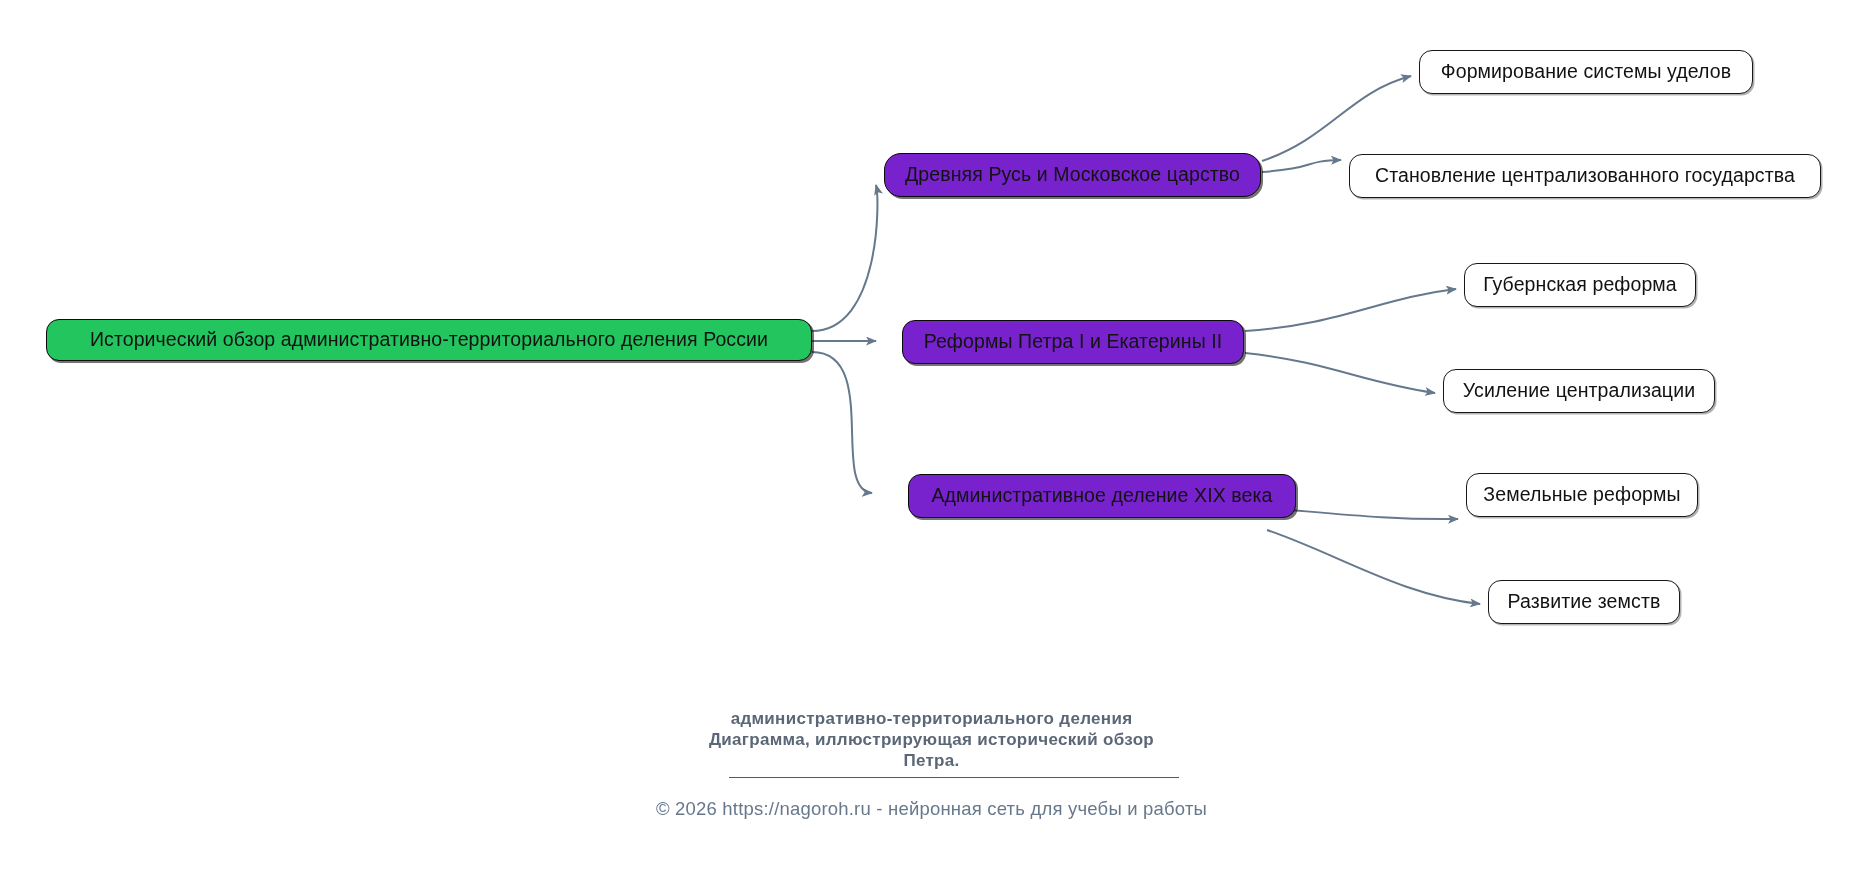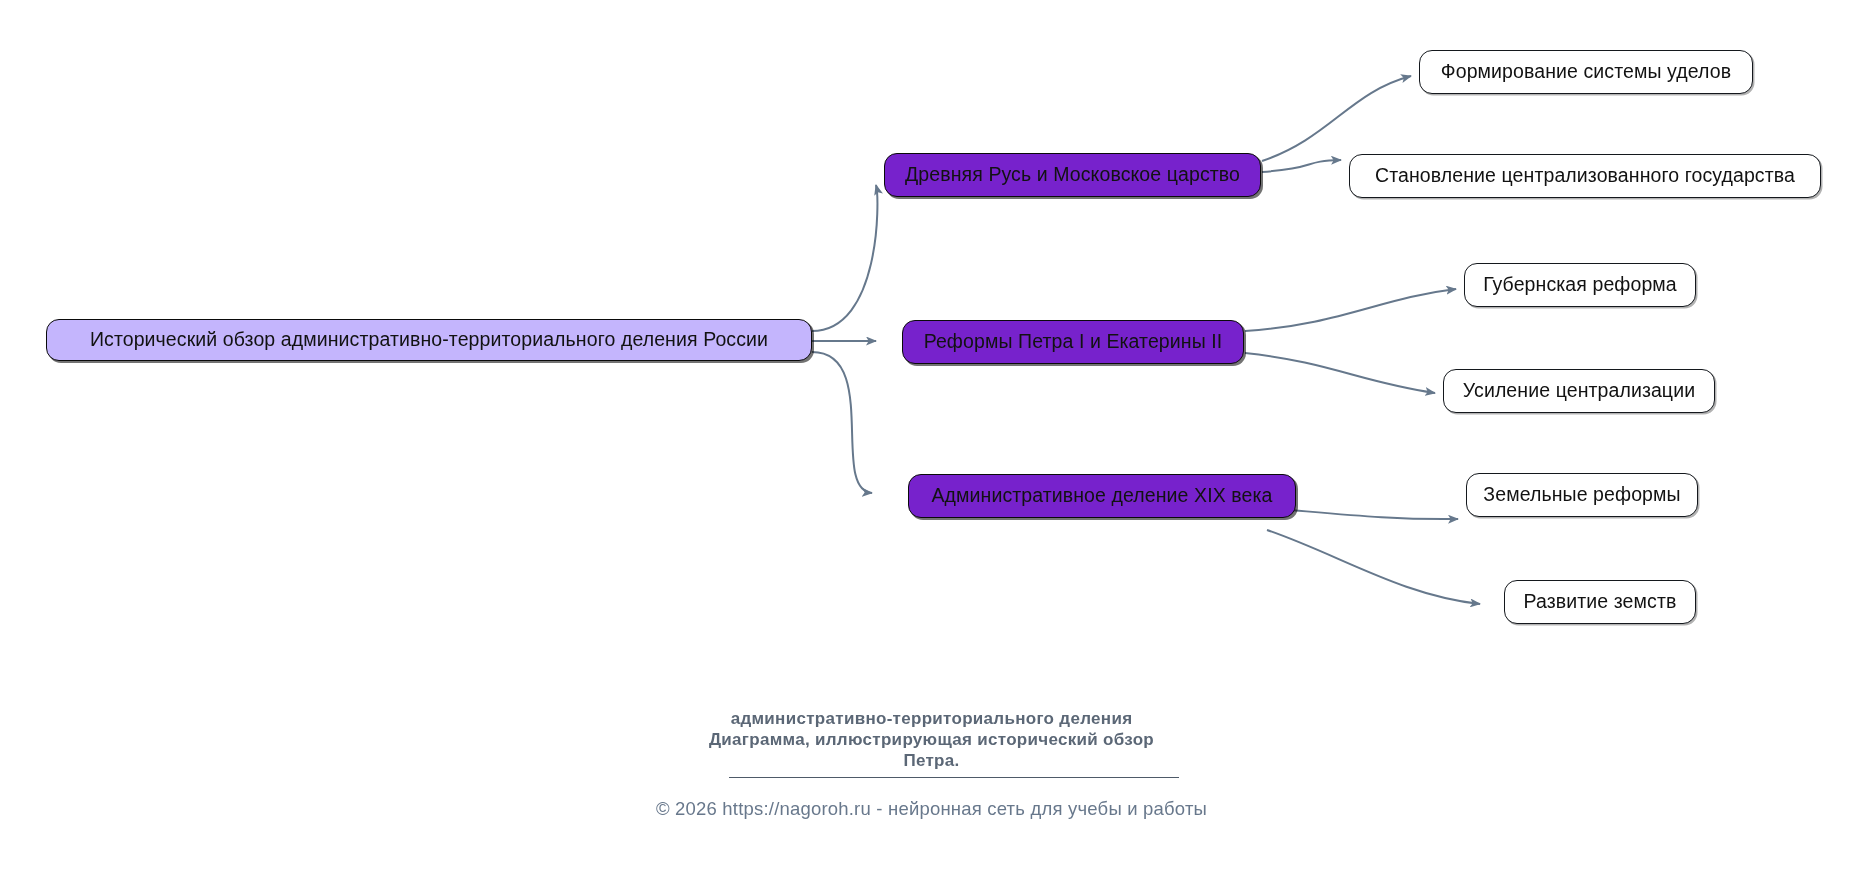--- a/index.html
+++ b/index.html
@@ -33,21 +33,21 @@
     align-items: center;
     justify-content: center;
     white-space: nowrap;
     border-radius: 13px;
     font-size: 19.5px;
     line-height: 1;
     color: #121212;
     letter-spacing: 0.1px;
   }
   .node-root {
-    background: #c4b5fd;
+    background: #22c55e;
     border: 1.6px solid #0a0a0a;
     box-shadow: 2px 2px 0 rgba(0,0,0,0.55);
   }
   .node-branch {
     background: #7722cc;
     border: 1.6px solid #0a0a0a;
     box-shadow: 2px 2px 0 rgba(0,0,0,0.55);
   }
   .node-leaf {
     background: #ffffff;
@@ -103,21 +103,21 @@
       <path d="M 1245,353 C 1330,362 1360,382 1435,393"></path>
       <path d="M 1267,508 C 1340,514 1390,520 1458,519"></path>
       <path d="M 1267,530 C 1340,555 1400,595 1480,604"></path>
     </g>
   </svg>
 
   <div class="node node-root" style="left:46px; top:319px; width:766px; height:42px;">
     <span>Исторический обзор административно-территориального деления России</span>
   </div>
 
-  <div class="node node-branch" style="left:884px; top:153px; width:377px; height:44px;">
+  <div class="node node-branch" style="left:884px; top:153px; width:377px; height:44px;border-radius:17px;">
     <span>Древняя Русь и Московское царство</span>
   </div>
 
   <div class="node node-branch" style="left:902px; top:320px; width:342px; height:44px;">
     <span>Реформы Петра I и Екатерины II</span>
   </div>
 
   <div class="node node-branch" style="left:908px; top:474px; width:388px; height:44px;">
     <span>Административное деление XIX века</span>
   </div>
@@ -135,21 +135,21 @@
   </div>
 
   <div class="node node-leaf" style="left:1443px; top:369px; width:272px; height:44px;justify-content:center;">
     <span>Усиление централизации</span>
   </div>
 
   <div class="node node-leaf" style="left:1466px; top:473px; width:232px; height:44px;">
     <span>Земельные реформы</span>
   </div>
 
-  <div class="node node-leaf" style="left:1488px; top:580px; width:192px; height:44px;margin-left:16px;">
+  <div class="node node-leaf" style="left:1488px; top:580px; width:192px; height:44px;">
     <span>Развитие земств</span>
   </div>
 
   <div class="caption" style="top:708px;">
     <span class="caption-line">административно-территориального деления</span>
     <span class="caption-line">Диаграмма, иллюстрирующая исторический обзор</span>
     <span class="caption-line">Петра.</span>
   </div>
 
   <div class="divider" style="left:729px; top:777px; width:450px;"></div>

